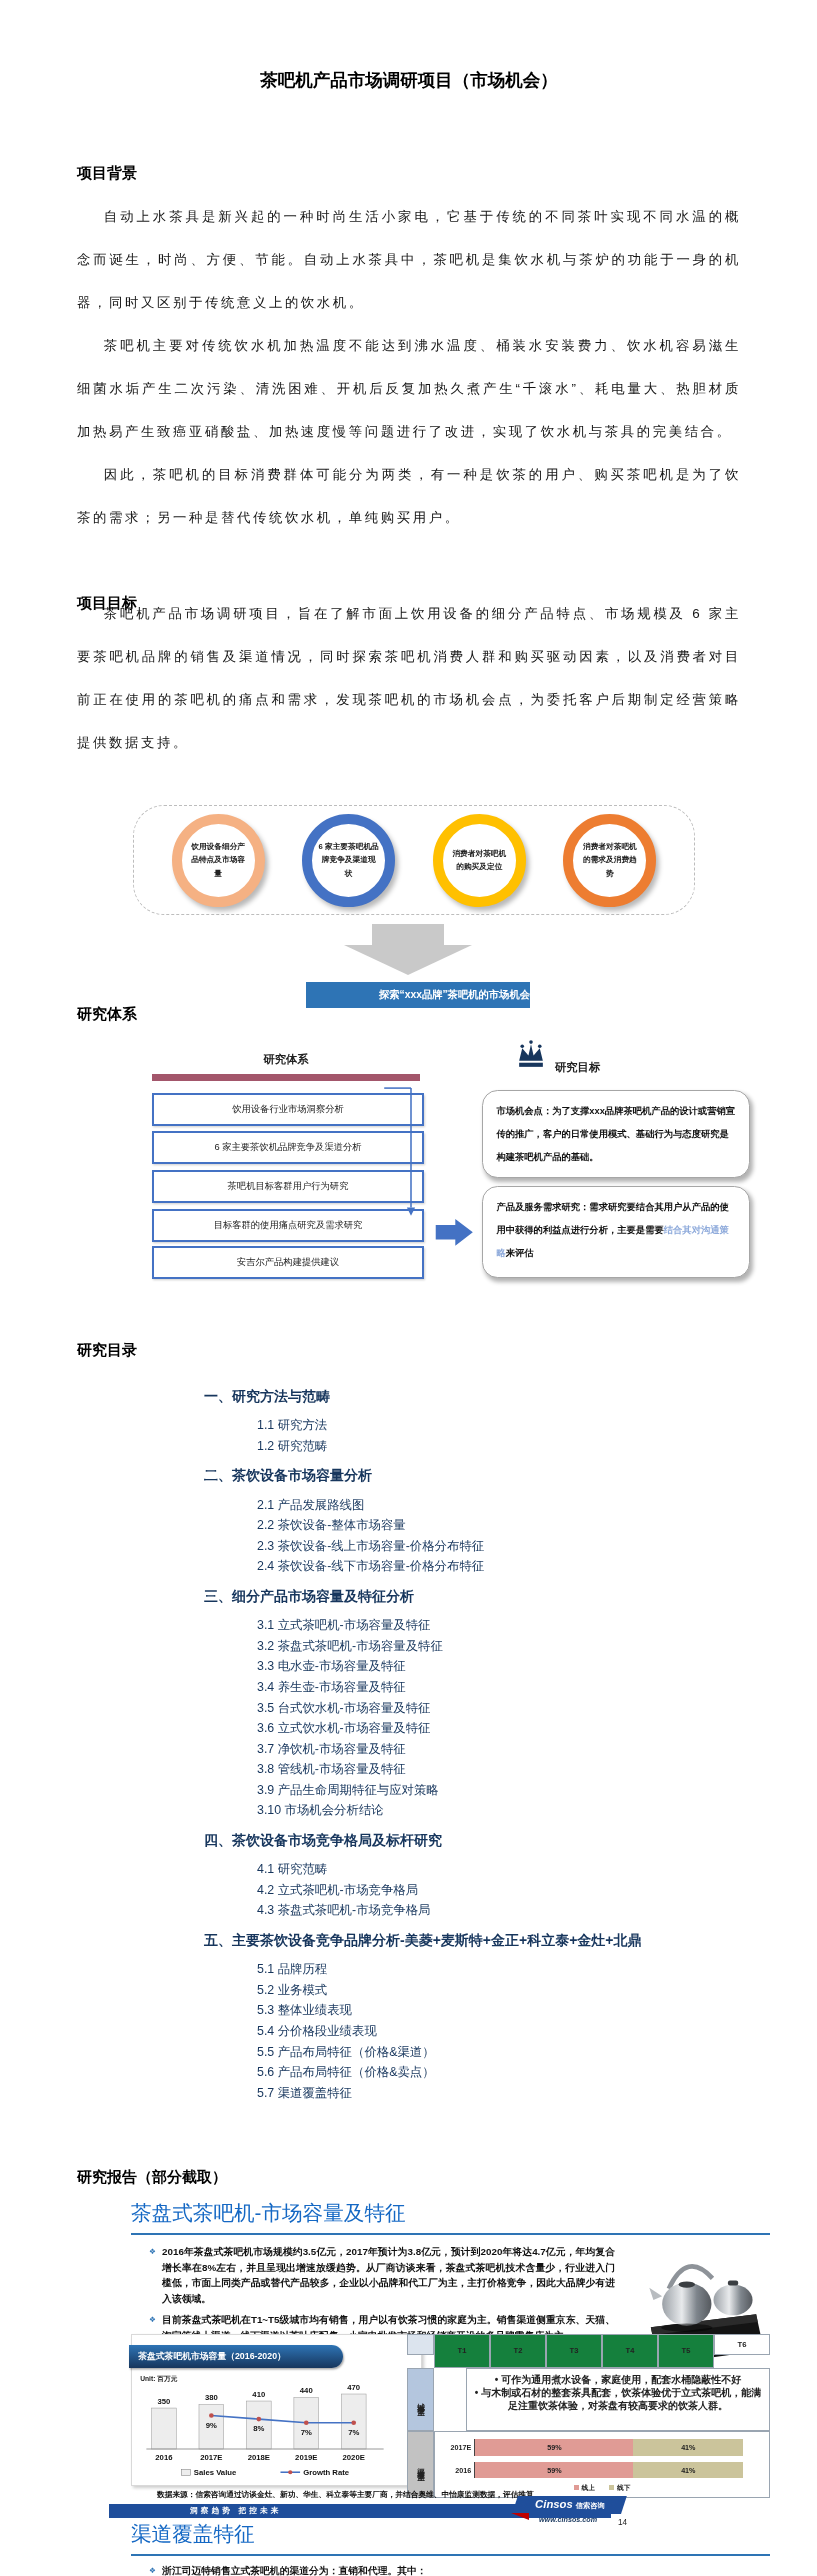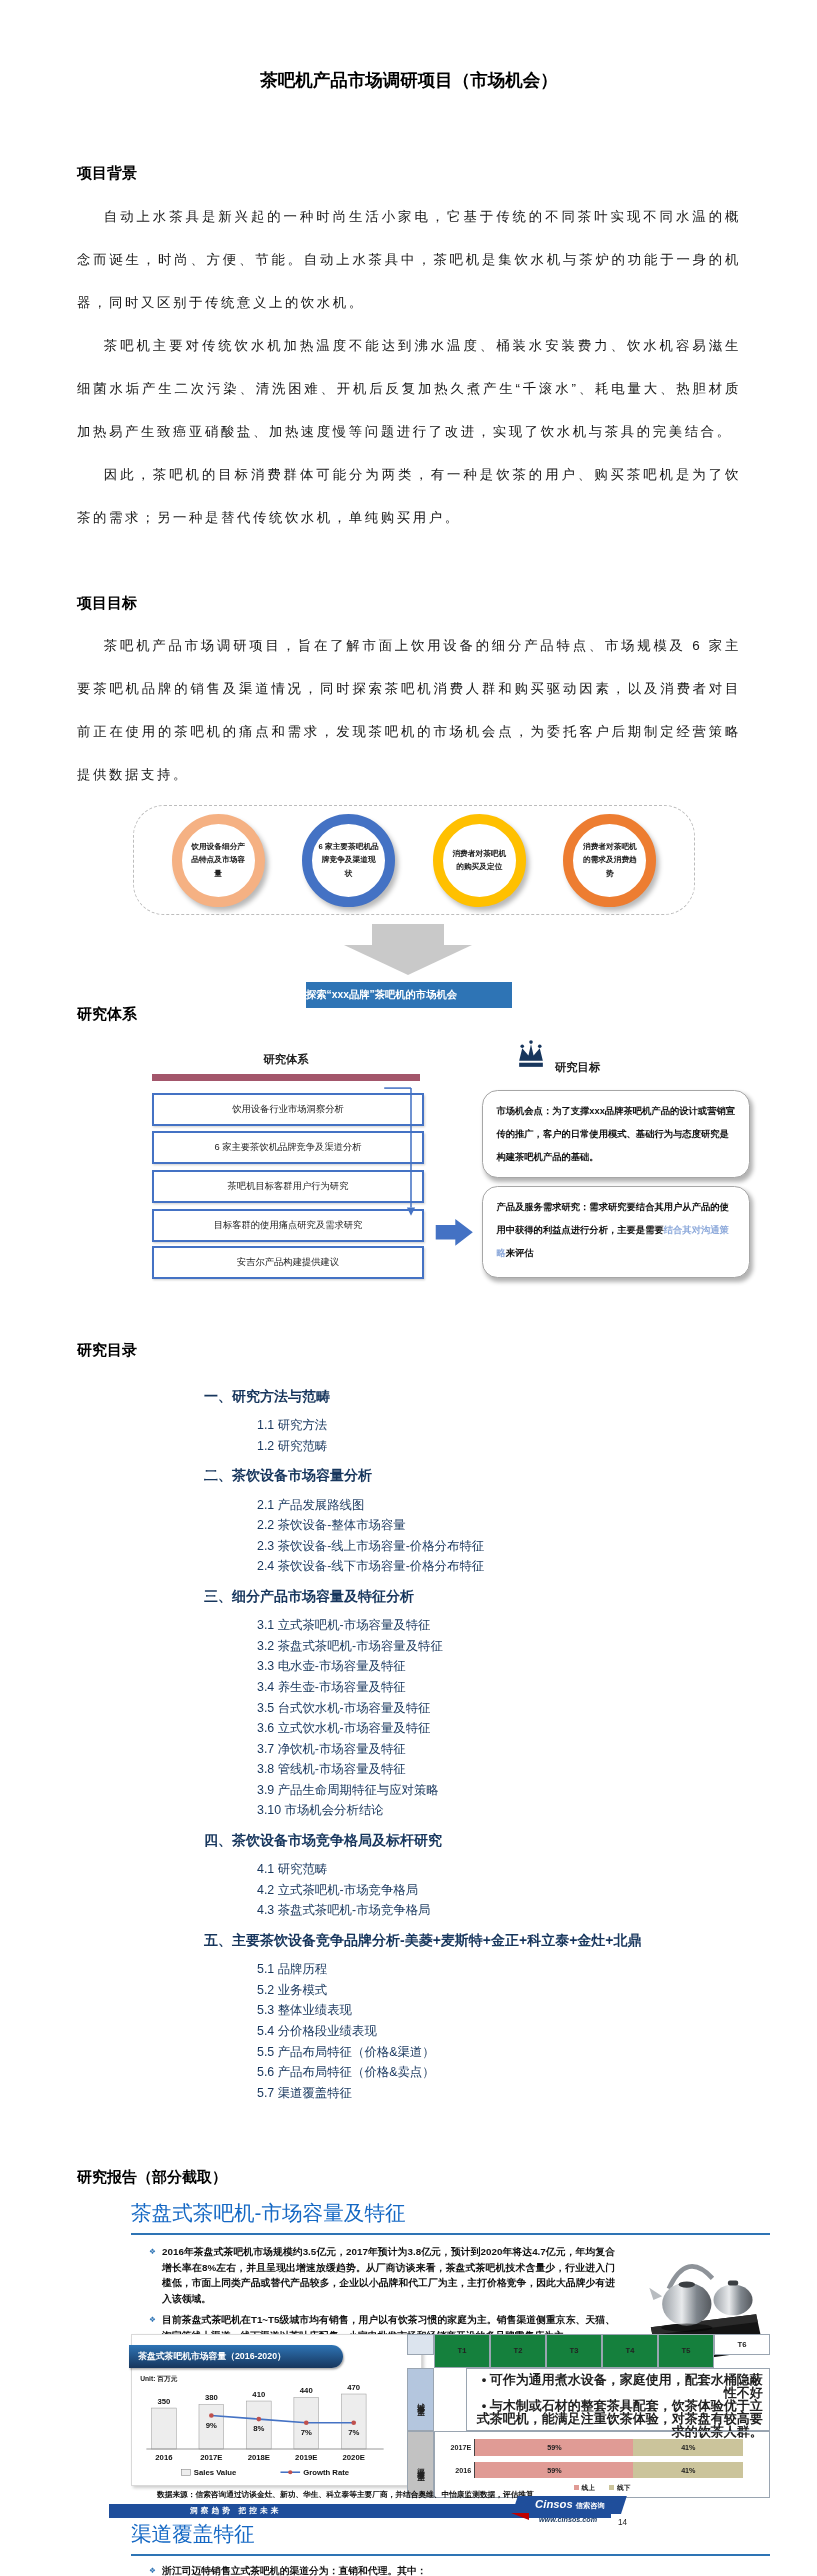--- a/index.html
+++ b/index.html
@@ -12,21 +12,21 @@
   .paras p{margin:0;font-size:13.4px;line-height:43px;letter-spacing:2.6px;text-indent:2em;color:#161616;}
   
   .dash{position:absolute;left:133px;top:4.1px;width:560px;height:108px;border:1.5px dashed #BDBDBD;border-radius:31px;
         display:flex;justify-content:space-evenly;align-items:center;}
   .circle{width:73px;height:73px;border:10.3px solid #ccc;border-radius:50%;background:#fff;
           box-shadow:3.1px 4.1px 5.2px rgba(0,0,0,.28);display:flex;align-items:center;justify-content:center;}
   .circle span{display:block;width:61px;text-align:center;font-size:7.7px;font-weight:bold;color:#222;line-height:13.4px;}
   .garrow-shaft{left:372px;top:123px;width:72px;height:21.6px;background:#C9C9C9;}
   .garrow-head{left:344px;top:144px;width:0;height:0;border-left:64px solid transparent;border-right:64px solid transparent;border-top:30px solid #C9C9C9;}
   .concl{left:306px;top:181px;width:206px;height:26px;background:#2E74B5;color:#fff;font-size:10.3px;font-weight:bold;
-         text-align:left;line-height:26px;}
+         text-align:right;line-height:26px;padding-left:18px;}
   
   .sys-left-title{left:152px;top:15.5px;width:268px;text-align:center;font-size:11.3px;font-weight:bold;color:#222;}
   .sys-bar{left:152px;top:38px;width:268px;height:7.2px;background:#A3566B;}
   .sysbox{left:152px;width:268px;height:29px;border:2.6px solid #4472C4;background:#fff;display:flex;align-items:center;justify-content:center;
           font-size:9.3px;color:#222;box-shadow:1px 1.5px 2.1px rgba(0,0,0,.18);}
   .sys-right-title{left:555px;top:24px;font-size:11.3px;font-weight:bold;color:#222;}
   .rbox{left:482px;width:268px;border-radius:15.5px;border:1px solid #A6A6A6;background:#fff;
         box-shadow:2.6px 3.1px 4.1px rgba(0,0,0,.3);padding:9.3px 13.4px;font-size:9.3px;font-weight:bold;line-height:23px;color:#111;box-sizing:border-box;}
   .rbox .hl{color:#8EAADB;}
   
@@ -45,21 +45,21 @@
   .cap-pill{position:absolute;left:-3.1px;top:10.3px;width:205px;height:23px;background:linear-gradient(180deg,#2E74B5,#17365D);
             border-radius:0 11.3px 11.3px 0;color:#fff;font-size:8.8px;font-weight:bold;line-height:23px;padding-left:9.3px;box-shadow:1px 1.5px 2.1px rgba(0,0,0,.35);}
   .cap-unit{position:absolute;left:8.2px;top:40px;font-size:6.7px;font-weight:bold;color:#222;}
   
   .t1tab{left:276px;top:135px;width:363px;}
   .trow{display:flex;}
   .tcell{box-sizing:border-box;border:0.5px solid #9AA5B1;font-weight:bold;font-size:7.7px;color:#222;
          display:flex;align-items:center;justify-content:center;}
   .thead{height:34px;background:#15803d;font-family:Liberation Mono, monospace;}
   .tlab{width:27px;writing-mode:vertical-rl;text-orientation:upright;letter-spacing:1.5px;font-size:7.7px;font-weight:bold;}
-  .tbullets{padding:4.1px 6.2px;font-size:13px;font-weight:bold;line-height:13px;text-align:right;display:block;margin-left:32px;}
+  .tbullets{padding:4.1px 6.2px;font-size:10px;font-weight:bold;line-height:13px;text-align:center;display:block;margin-left:32px;}
   .srow{display:flex;align-items:center;height:18.5px;margin:4.1px 0;}
   .slab{width:31px;text-align:right;font-size:7.2px;font-weight:bold;padding-right:3.1px;flex:0 0 auto;}
   .sbar{display:flex;width:268px;height:16.5px;border-left:1px solid #444;}
   .sseg{display:flex;align-items:center;justify-content:center;font-size:7.2px;font-weight:bold;color:#222;}
   .slg{font-size:6.7px;font-weight:bold;margin:0 7.2px;}
   .slg i{display:inline-block;width:5.2px;height:5.2px;margin-right:2.6px;}
   .src{font-size:7.7px;font-weight:bold;color:#111;}
   
   .footer{left:77px;width:690px;height:31px;margin-left:32px;}
   .f-bar{position:absolute;left:0;top:8.2px;width:502px;height:13.4px;background:#1F4E9B;}
@@ -84,21 +84,21 @@
   <div class="abs doc-title">茶吧机产品市场调研项目（市场机会）</div>
 
   <div class="abs h1" style="left:77px;top:164px;">项目背景</div>
   <div class="abs paras" style="left:77px;top:195px;">
     <p>自动上水茶具是新兴起的一种时尚生活小家电，它基于传统的不同茶叶实现不同水温的概念而诞生，时尚、方便、节能。自动上水茶具中，茶吧机是集饮水机与茶炉的功能于一身的机器，同时又区别于传统意义上的饮水机。</p>
     <p>茶吧机主要对传统饮水机加热温度不能达到沸水温度、桶装水安装费力、饮水机容易滋生细菌水垢产生二次污染、清洗困难、开机后反复加热久煮产生“千滚水”、耗电量大、热胆材质加热易产生致癌亚硝酸盐、加热速度慢等问题进行了改进，实现了饮水机与茶具的完美结合。</p>
     <p>因此，茶吧机的目标消费群体可能分为两类，有一种是饮茶的用户、购买茶吧机是为了饮茶的需求；另一种是替代传统饮水机，单纯购买用户。</p>
   </div>
 
   <div class="abs h1" style="left:77px;top:594px;">项目目标</div>
-  <div class="abs paras" style="left:77px;top:624px;">
+  <div class="abs paras" style="left:77px;top:592px;">
     <p>茶吧机产品市场调研项目，旨在了解市面上饮用设备的细分产品特点、市场规模及 6 家主要茶吧机品牌的销售及渠道情况，同时探索茶吧机消费人群和购买驱动因素，以及消费者对目前正在使用的茶吧机的痛点和需求，发现茶吧机的市场机会点，为委托客户后期制定经营策略提供数据支持。</p>
   </div>
 
   <div class="abs" style="left:0;top:801px;width:818px;height:222px;">
     <div class="dash">
       <div class="circle" style="border-color:#F5B183">
           <span>饮用设备细分产品特点及市场容量</span>
         </div>
       <div class="circle" style="border-color:#4472C4">
           <span>6 家主要茶吧机品牌竞争及渠道现状</span>

